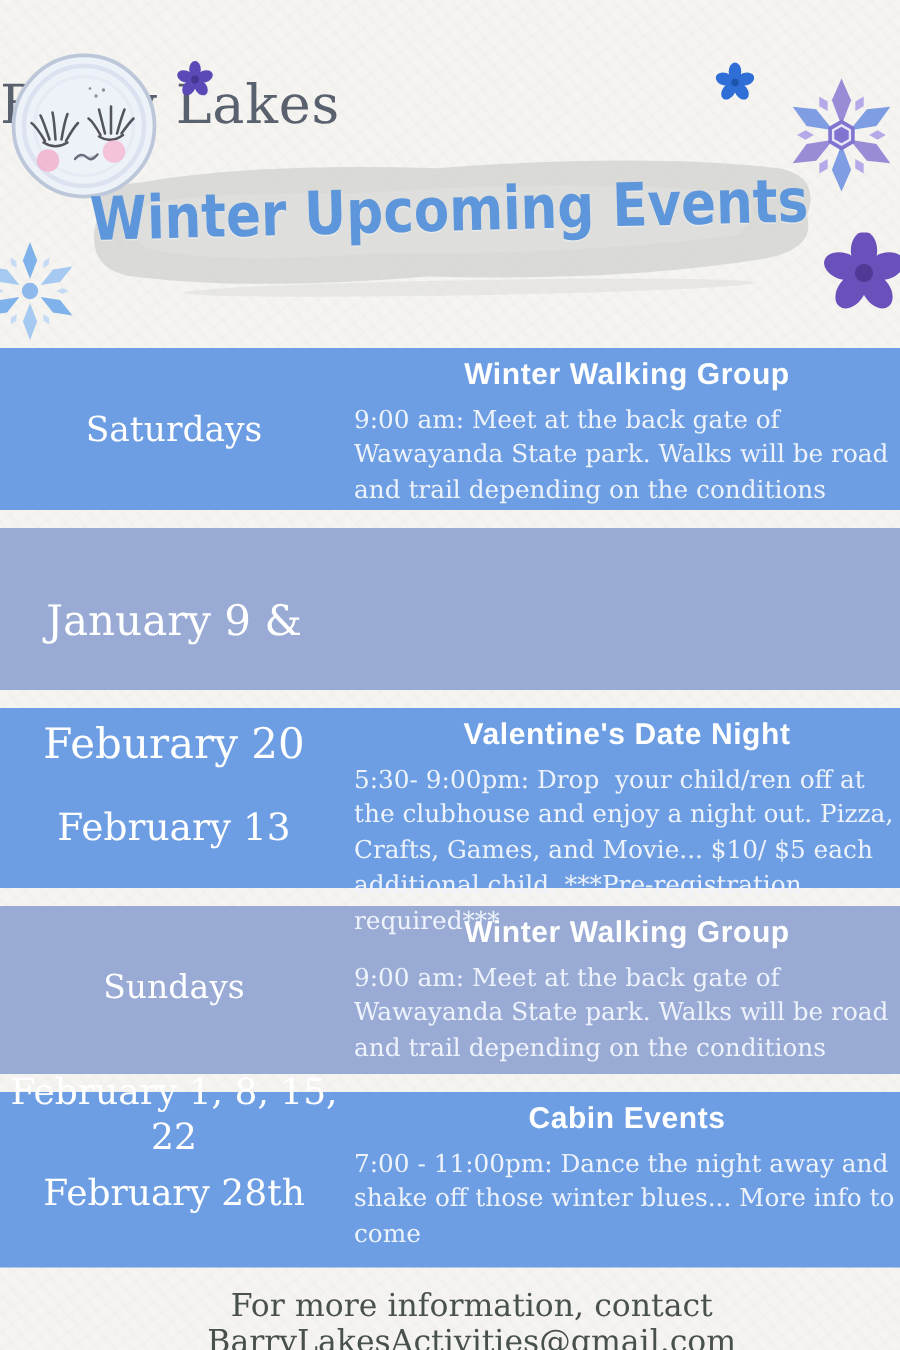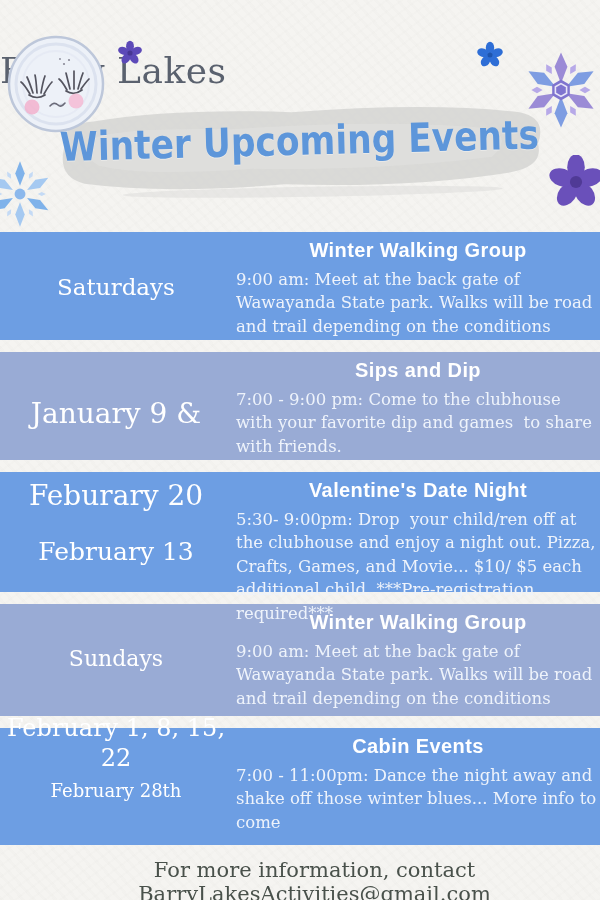--- a/index.html
+++ b/index.html
@@ -53,21 +53,21 @@
     padding-top:1px; line-height:1.25; white-space:pre-wrap;
   }
   .band-3 .band-left{ padding-top:24px; }
   .band-5 .band-left{ padding-top:12px; }
   .date-line1{ font-size:23px; }
   .date-line2{ font-size:26px; }
   .band-2 .date-line1, .band-2 .date-line2{ font-size:28px; line-height:1.5; }
   .band-3 .date-line1{ font-size:25px; }
   .band-4 .date-line1{ font-size:22px; }
   .band-4 .date-line2{ font-size:24px; }
-  .band-5 .date-line1{ font-size:18px; }
+  .band-5 .date-line1{ font-size:24px; }
 
   .band-right{ flex:1; padding:7px 0 0 4px; }
   .band-title{
     font-family:"Liberation Sans", sans-serif; font-weight:700;
     font-size:20px; letter-spacing:.4px; text-align:center; color:#ffffff;
     margin-bottom:6px;
   }
   .band-desc{
     font-size:16.5px; line-height:1.42; color:var(--desc-text,#eef3fb);
     white-space:pre-wrap;
@@ -233,24 +233,20 @@
         <h2 class="band-title">Winter Walking Group</h2>
         <p class="band-desc">9:00 am: Meet at the back gate of Wawayanda State park. Walks will be road and trail depending on the conditions</p>
       </div>
     </section>
 
     <section class="band band-2 theme-periwinkle">
       <div class="band-left">
         <div class="date-line1">January 9 &amp;</div>
         <div class="date-line2">Feburary 20</div>
       </div>
-      <div class="band-right">
-        <h2 class="band-title">Sips and Dip</h2>
-        <p class="band-desc">7:00 - 9:00 pm: Come to the clubhouse with your favorite dip and games  to share with friends.</p>
-      </div>
     </section>
 
     <section class="band band-3 theme-blue">
       <div class="band-left">
         <div class="date-line1">February 13</div>
         <div class="date-line2"></div>
       </div>
       <div class="band-right">
         <h2 class="band-title">Valentine's Date Night</h2>
         <p class="band-desc">5:30- 9:00pm: Drop  your child/ren off at the clubhouse and enjoy a night out. Pizza, Crafts, Games, and Movie... $10/ $5 each additional child. ***Pre-registration required***</p>

